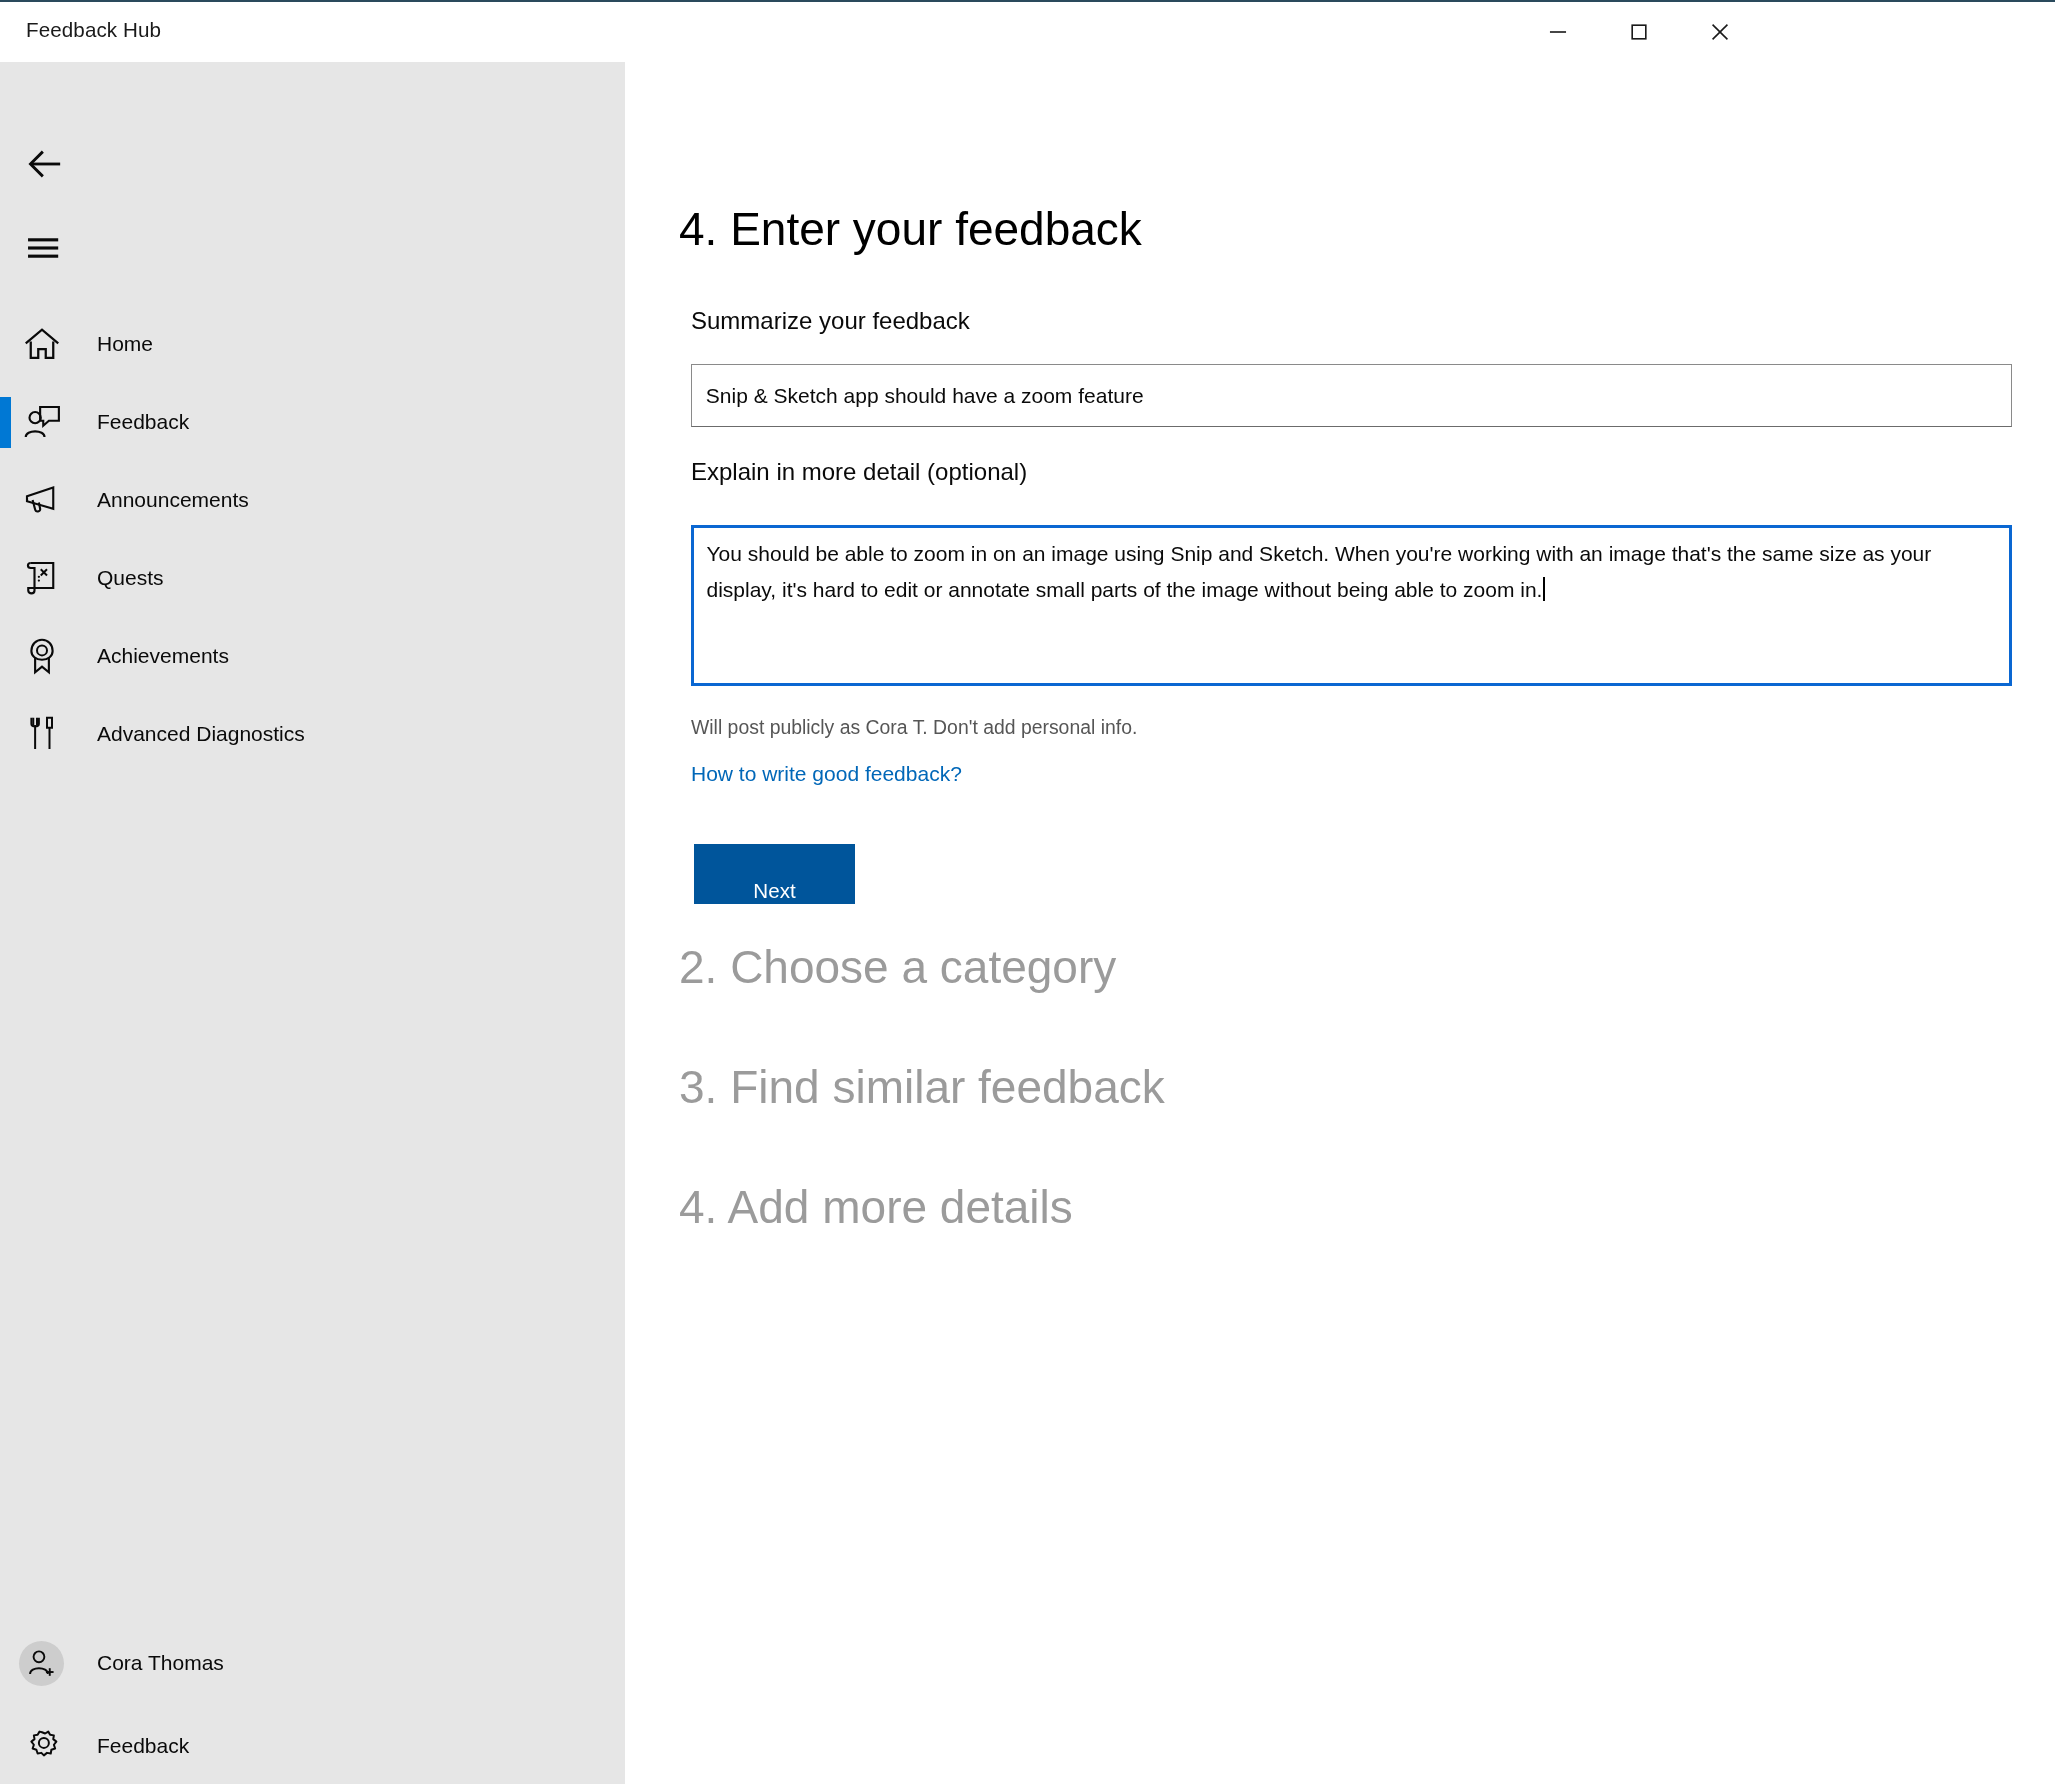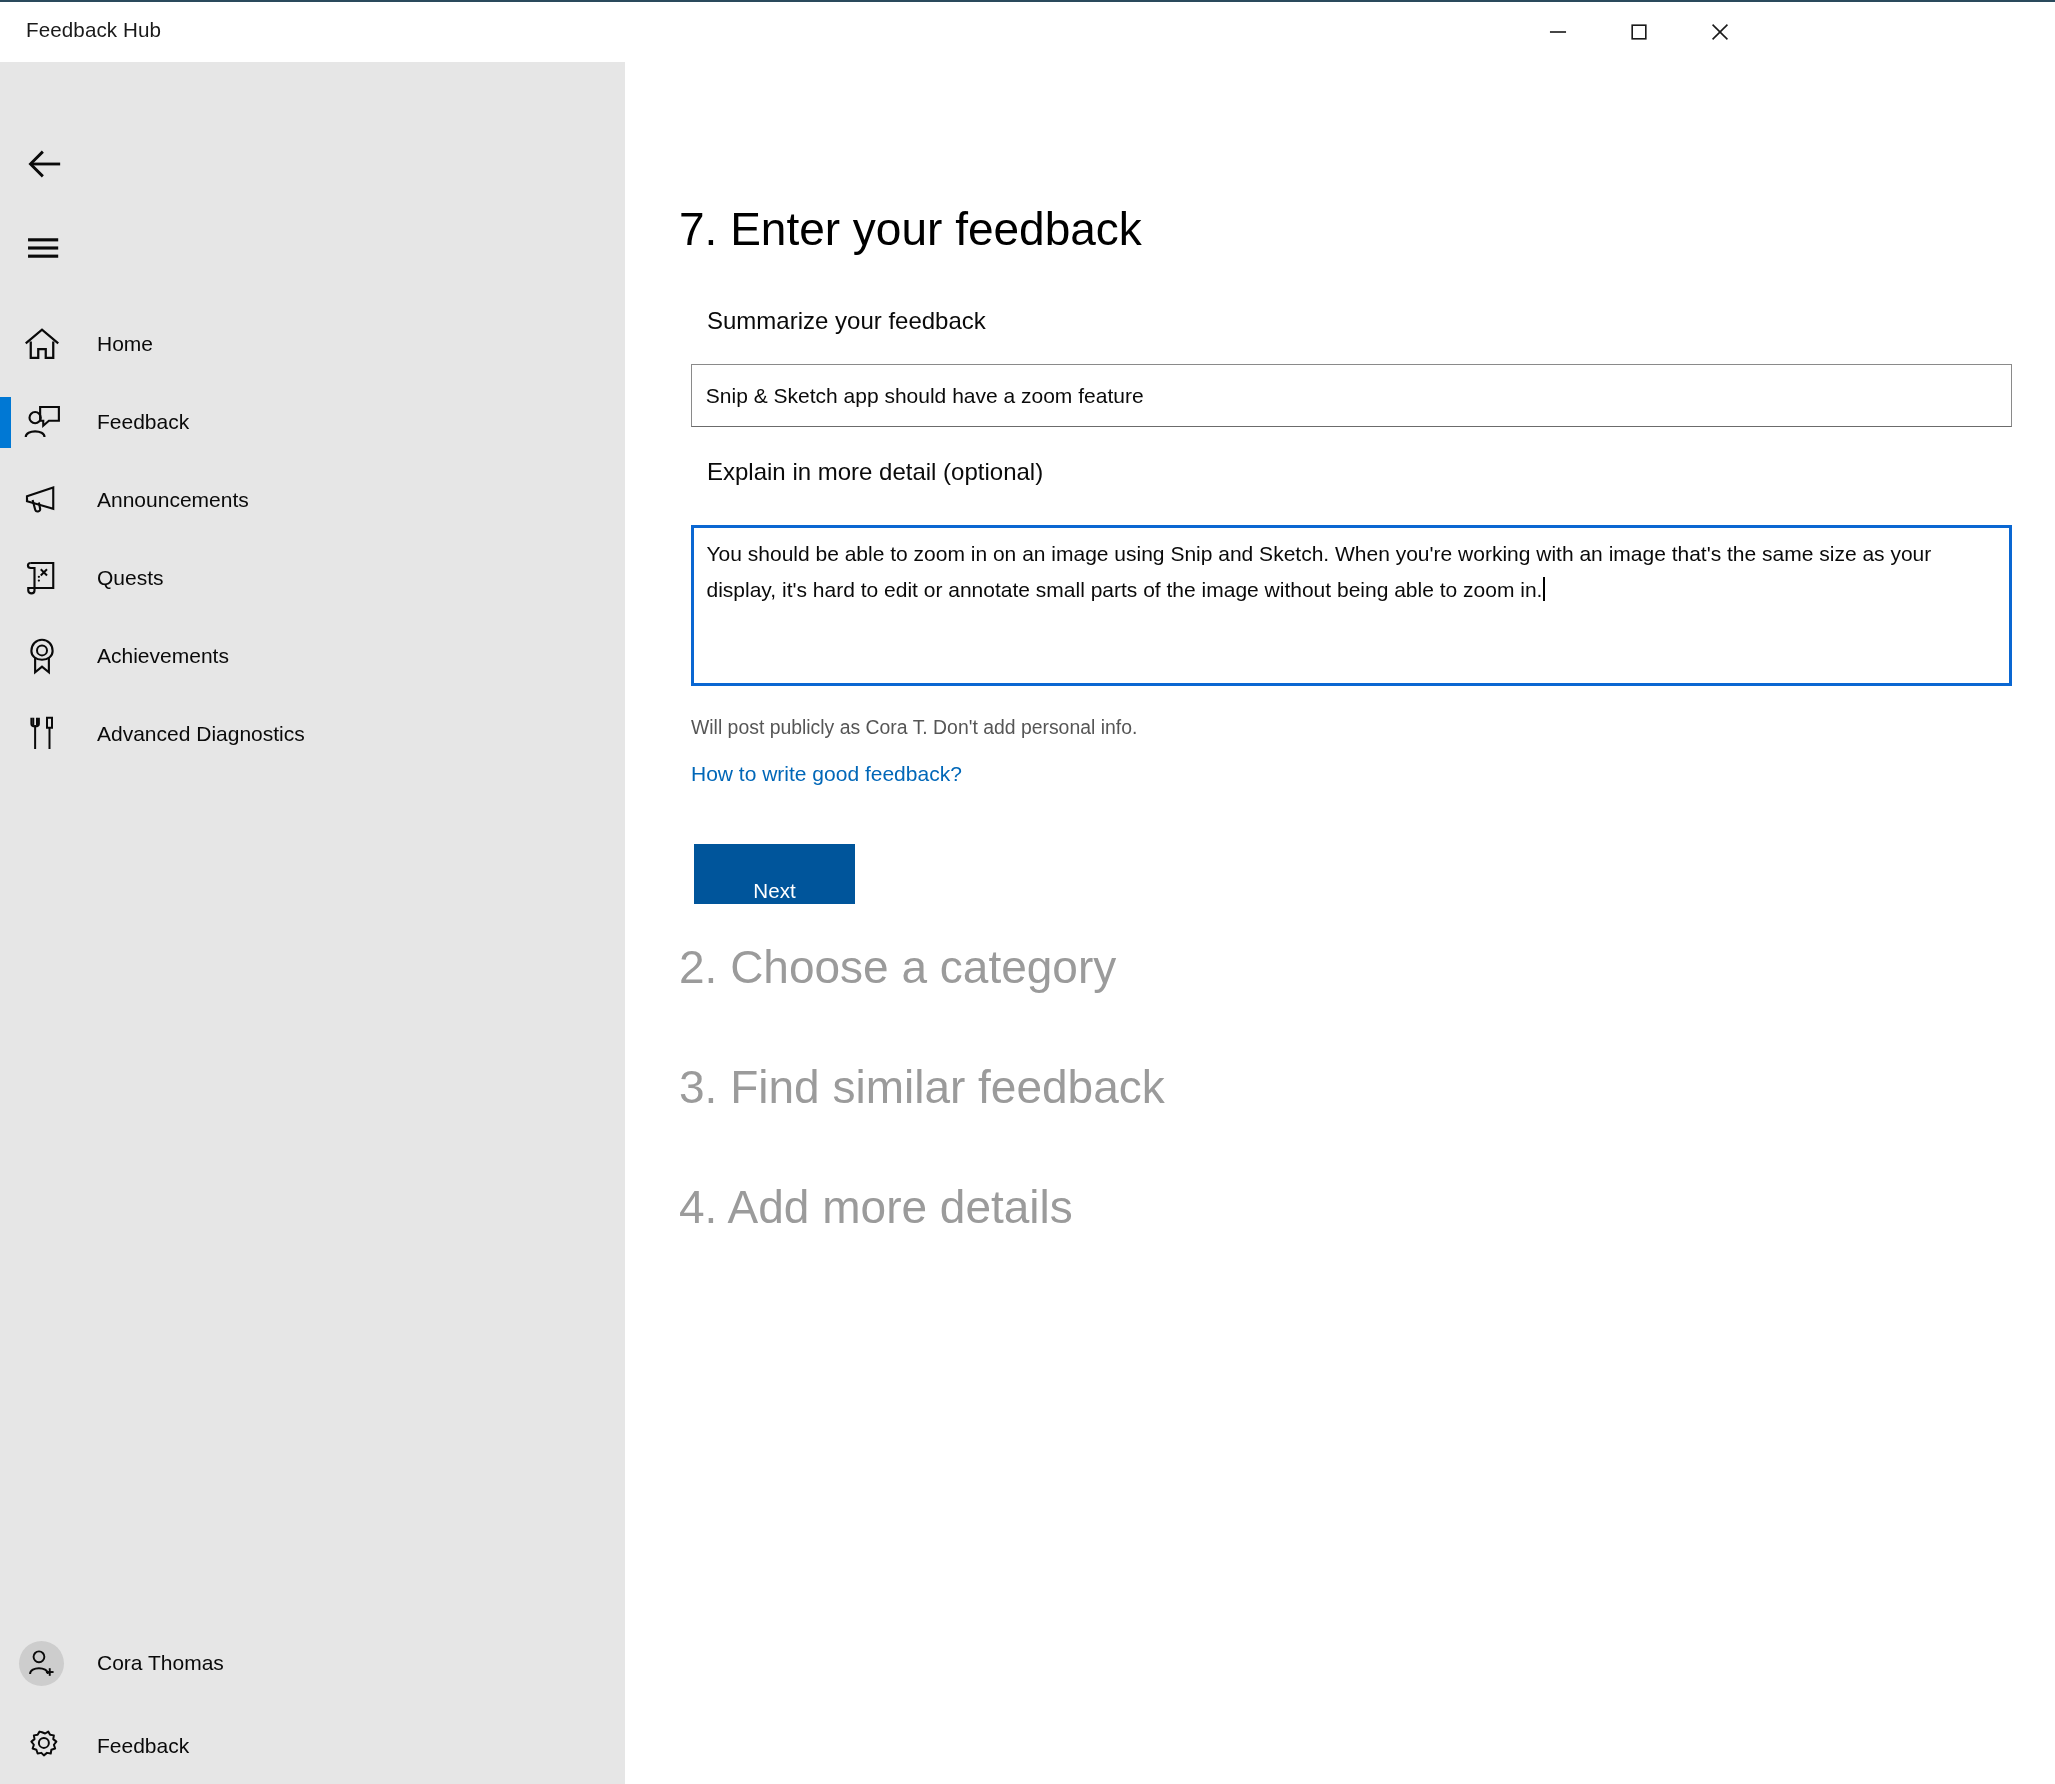--- a/index.html
+++ b/index.html
@@ -192,21 +192,20 @@
   #heading-2 { left: 54px; top: 879px; }
   #heading-3 { left: 54px; top: 999px; }
   #heading-4 { left: 54px; top: 1119px; }
 
   .field-label {
     position: absolute;
     font-size: 24px;
     line-height: 31px;
     color: #0a0a0a;
     white-space: nowrap;
-    margin-left: 16px;
   }
   #label-summary { left: 66px; top: 243px; }
   #label-detail  { left: 66px; top: 394px; }
 
   .text-input {
     position: absolute;
     left: 66px;
     top: 302px;
     width: 1321px;
     height: 63px;
@@ -441,21 +440,21 @@
           </svg>
         </span>
         <span class="nav-label">Feedback</span>
       </div>
     </div>
 
   </div>
 
   <div class="main">
 
-    <div class="step-heading active" id="heading-1">7. Enter your feedback</div>
+    <div class="step-heading active" id="heading-1">4. Enter your feedback</div>
 
     <div class="field-label" id="label-summary">Summarize your feedback</div>
     <input class="text-input" id="summary-input" type="text" value="Snip &amp; Sketch app should have a zoom feature" style="">
 
     <div class="field-label" id="label-detail">Explain in more detail (optional)</div>
     <div class="textarea-wrap">
       <span class="textarea-text">You should be able to zoom in on an image using Snip and Sketch. When you're working with an image that's the same size as your display, it's hard to edit or annotate small parts of the image without being able to zoom in.</span><span class="caret"></span>
     </div>
 
     <div class="disclaimer">Will post publicly as Cora T. Don't add personal info.</div>

